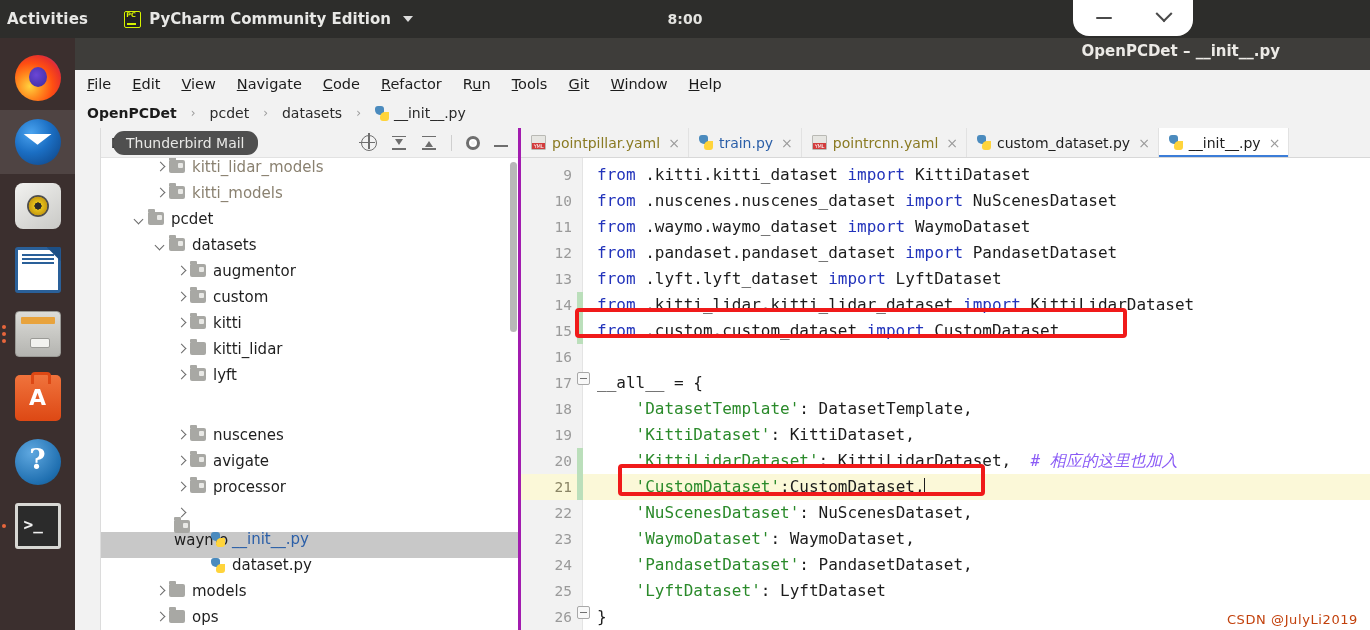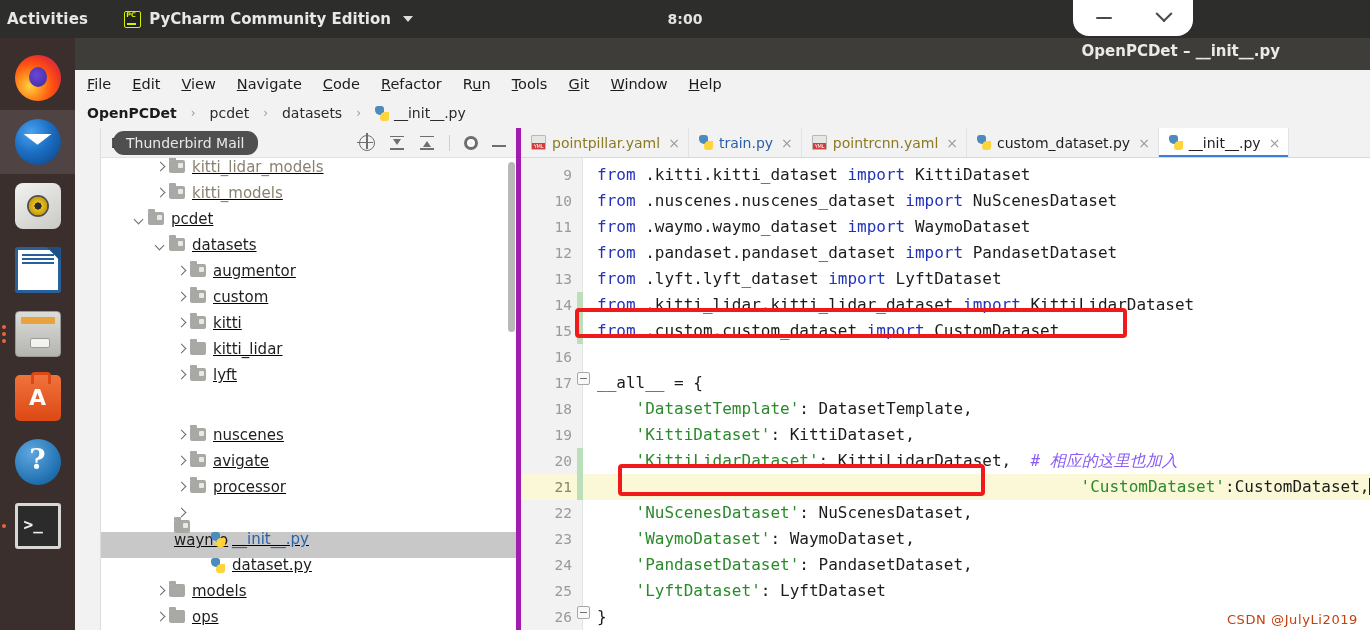--- a/index.html
+++ b/index.html
@@ -188,22 +188,21 @@
 
   
   .vtabs {
     width: 26px; background: #f2f2f2; border-right: 1px solid #dcdcdc;
     position: relative; flex: none;
   }
 
   
   .proj {
     width: 420px; background: #ffffff; position: relative; flex: none;
-    border-right: 5px solid #a21caf;
-    text-decoration: underline;
+    border-right: 3px solid #a21caf;
   }
   .proj-head {
     height: 30px; display: flex; align-items: center; justify-content: flex-end;
     background: #f2f2f2; padding-right: 10px; gap: 14px;
     border-bottom: 1px solid #e2e2e2;
   }
   .proj-title {
     position: absolute; left: 10px; top: 7px;
     font-size: 13.5px; font-weight: bold; color: #2b2b2b;
   }
@@ -309,21 +308,21 @@
     border:1px solid #a8a8a8; border-radius:2px; background:#f8f8f8;
   }
   .fold::after { content:""; position:absolute; left:2px; top:5px; width:7px;
     height:1.4px; background:#707070; }
 
   .codelines {
     flex: 1; padding-top: 4px; position: relative;
     font-family: "DejaVu Sans Mono", monospace; font-size: 16px;
   }
   .cl { height: 26px; line-height: 26px; padding-left: 14px; white-space: pre; color: #1c1c1c; }
-  .cl.cur { background: #fbf8d8; text-align: right; }
+  .cl.cur { background: #fbf8d8; }
   .kw { color: #2233bb; }
   .str { color: #2a8a2a; }
   .cmt { color: #8b5cf6; font-style: italic; }
   .caret-bar {
     display:inline-block; width:1.5px; height:17px; background:#1c1c1c;
     vertical-align:-3px; margin-left:-1px;
   }
 
   
   .redbox {

